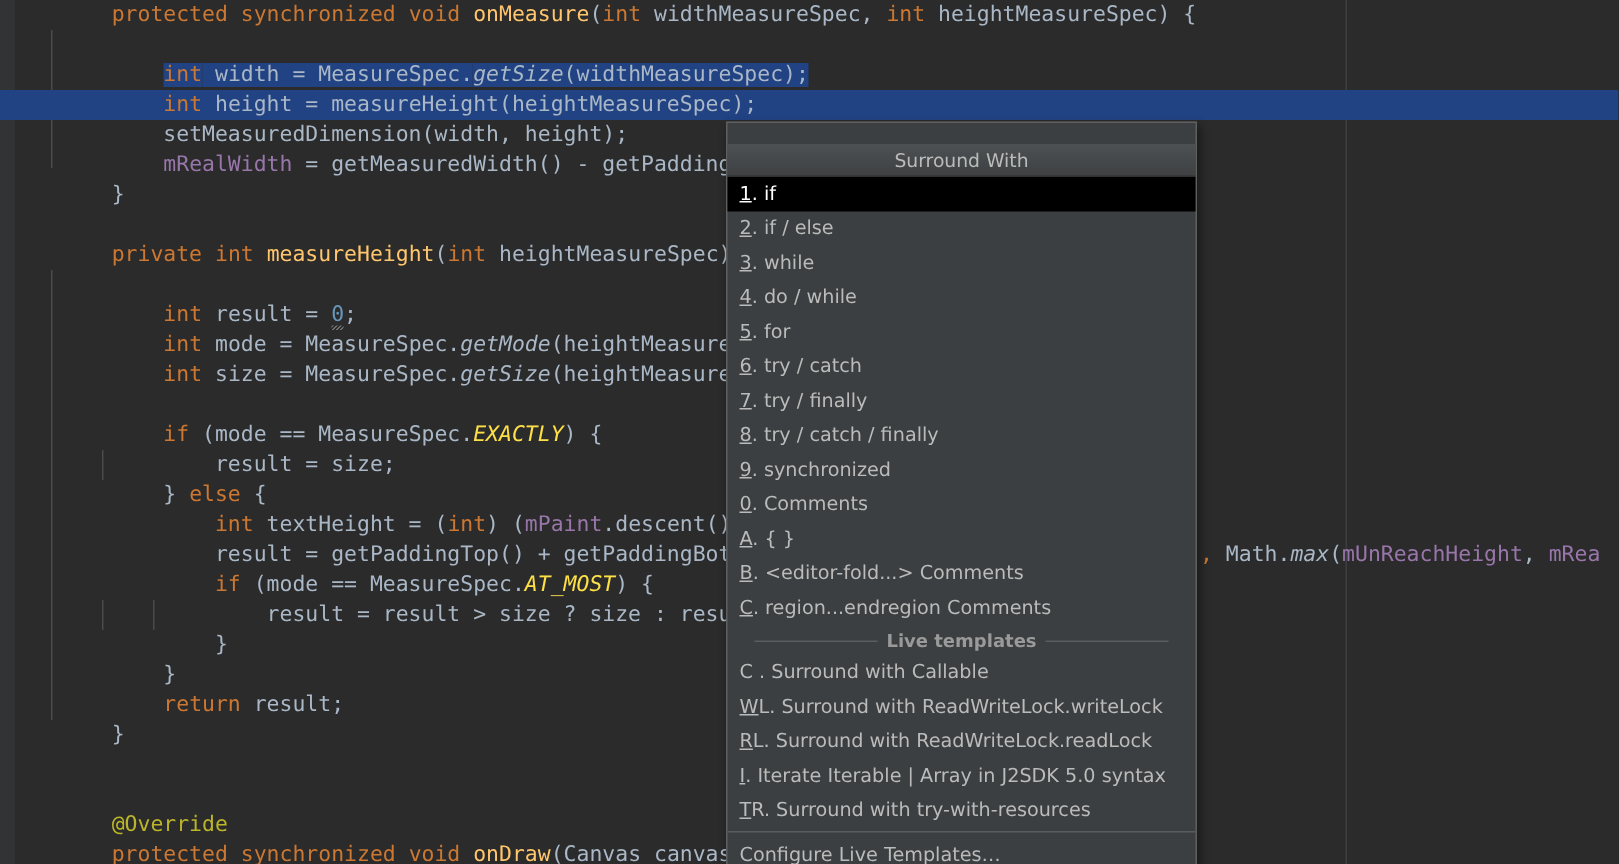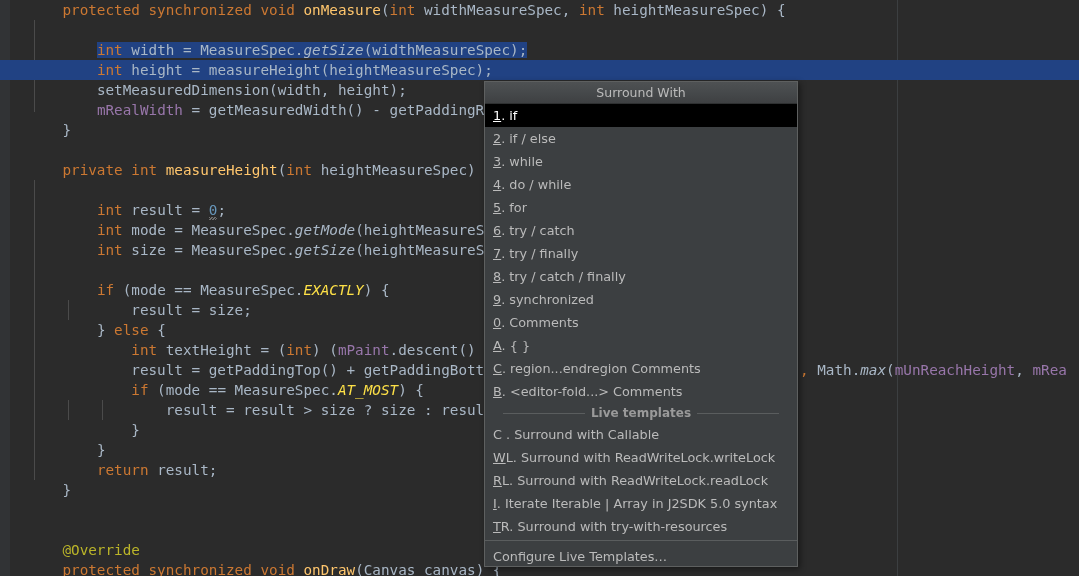--- a/index.html
+++ b/index.html
@@ -29,21 +29,21 @@
     width: 1079px;
     font-family: "DejaVu Sans Mono", monospace;
     font-size: 14.3px;
     line-height: 20px;
     white-space: pre;
     color: #a9b7c6;
   }
   .line {
     position: relative;
     height: 20px;
-    padding-left: 28px;
+    padding-left: 40px;
   }
   
   .band {
     position: absolute; left: 0; right: 0; top: 0; height: 20px;
     background: #214283; z-index: 0;
   }
   .line > span { position: relative; z-index: 1; }
 
   .k  { color: #cc7832; }            
   .fn { color: #ffc66d; }            
@@ -89,20 +89,21 @@
     z-index: 50;
   }
   #popup-title {
     height: 22px;
     line-height: 22px;
     text-align: center;
     font-size: 12.5px;
     color: #bbbbbb;
     background: linear-gradient(to bottom, #4e5153 0%, #46494b 50%, #3e4042 100%);
     border-bottom: 1px solid #2e3031;
+    margin-top: 14px;
   }
   .mi-row {
     height: 23px;
     line-height: 23px;
     padding: 0 8px;
     font-size: 12.8px;
     color: #bbbbbb;
     white-space: nowrap;
     overflow: hidden;
   }
@@ -154,22 +155,22 @@
       <div class="mi-row"><span class="mnem">2</span><span>. if / else</span></div>
       <div class="mi-row"><span class="mnem">3</span><span>. while</span></div>
       <div class="mi-row"><span class="mnem">4</span><span>. do / while</span></div>
       <div class="mi-row"><span class="mnem">5</span><span>. for</span></div>
       <div class="mi-row"><span class="mnem">6</span><span>. try / catch</span></div>
       <div class="mi-row"><span class="mnem">7</span><span>. try / finally</span></div>
       <div class="mi-row"><span class="mnem">8</span><span>. try / catch / finally</span></div>
       <div class="mi-row"><span class="mnem">9</span><span>. synchronized</span></div>
       <div class="mi-row"><span class="mnem">0</span><span>. Comments</span></div>
       <div class="mi-row"><span class="mnem">A</span><span>. { }</span></div>
+      <div class="mi-row"><span class="mnem">B</span><span>. &lt;editor-fold...&gt; Comments</span></div>
       <div class="mi-row"><span class="mnem">C</span><span>. region...endregion Comments</span></div>
-      <div class="mi-row"><span class="mnem">B</span><span>. &lt;editor-fold...&gt; Comments</span></div>
     </div>
   <div class="sep-row">
     <div class="rule"></div>
     <div class="sep-label">Live templates</div>
     <div class="rule"></div>
   </div>
   <div id="popup-templates">
       <div class="mi-row"><span>C . Surround with Callable</span></div>
       <div class="mi-row"><span class="mnem">W</span><span>L. Surround with ReadWriteLock.writeLock</span></div>
       <div class="mi-row"><span class="mnem">R</span><span>L. Surround with ReadWriteLock.readLock</span></div>

